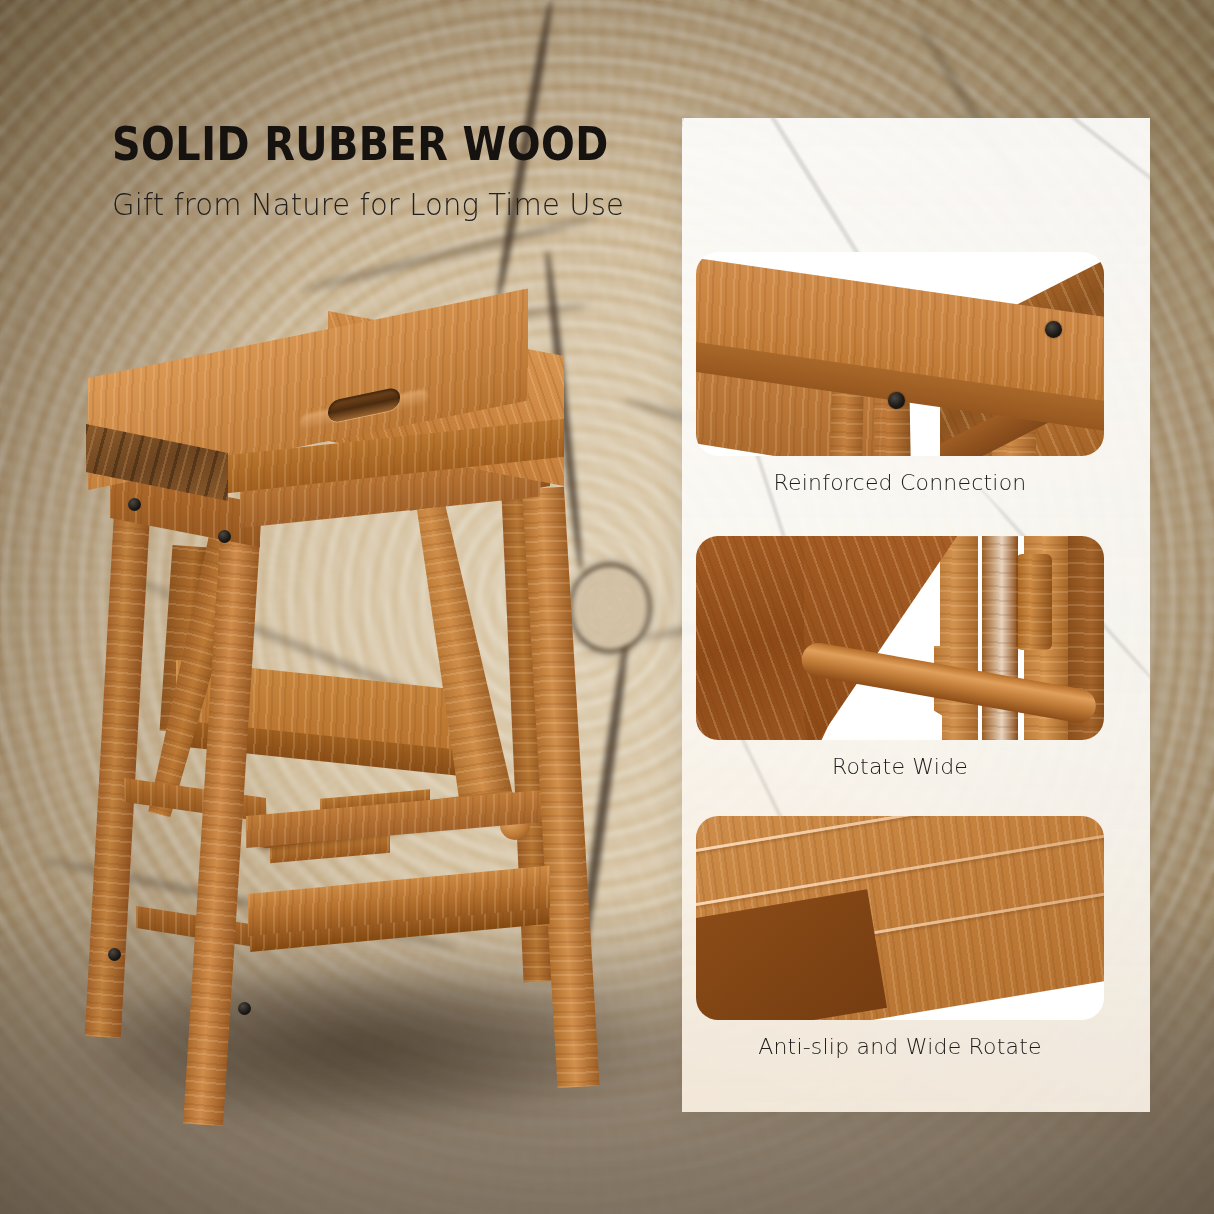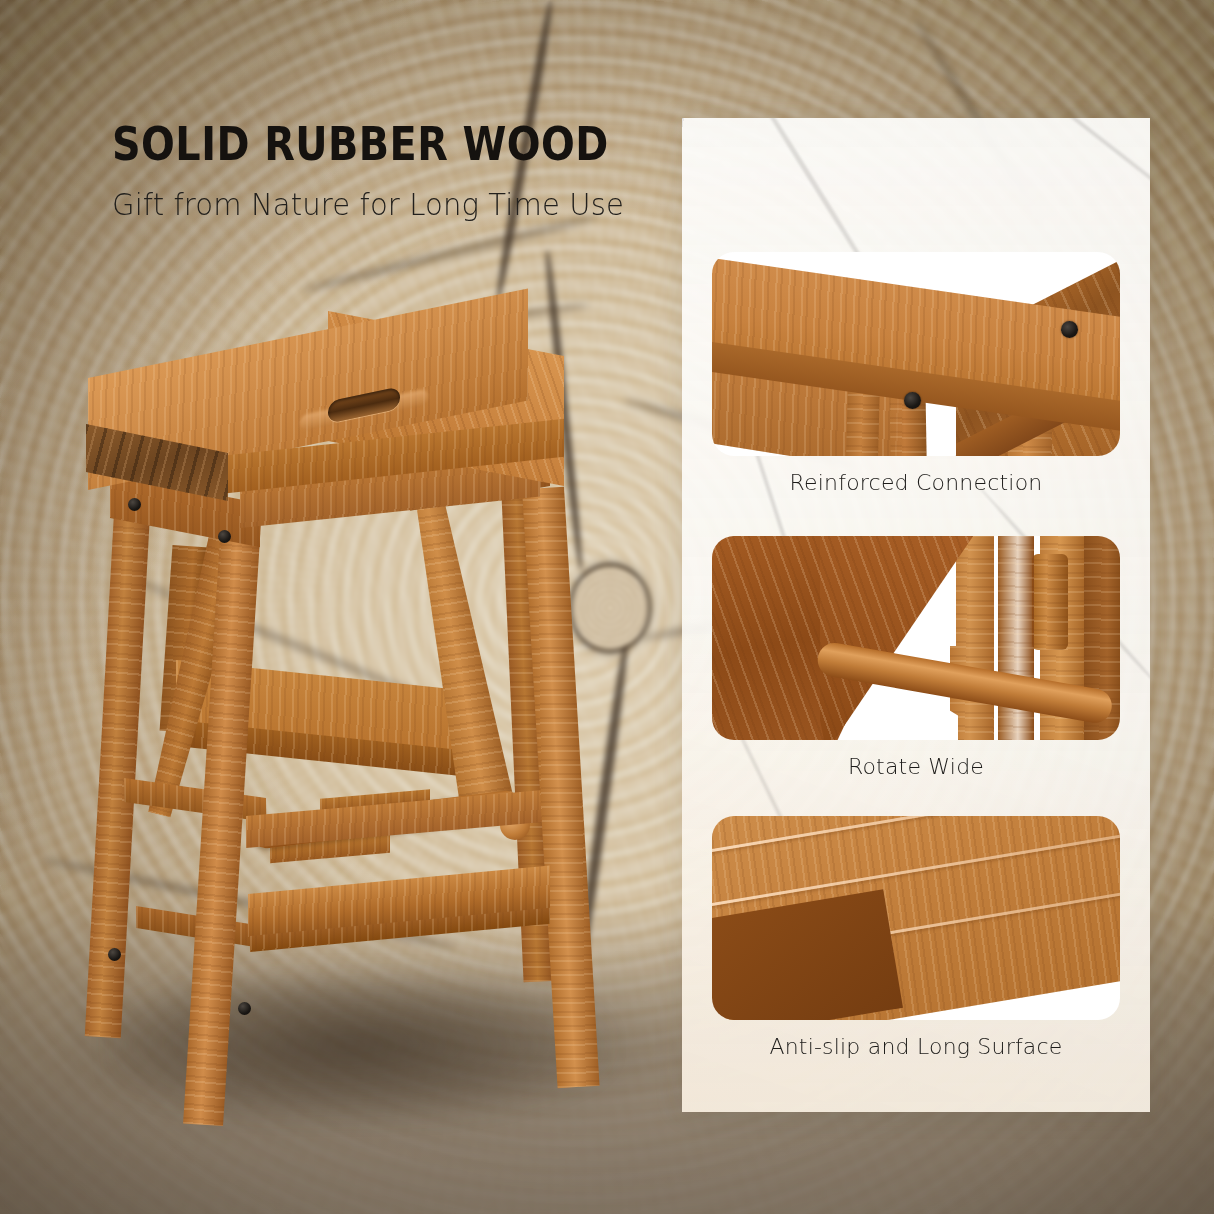--- a/index.html
+++ b/index.html
@@ -160,21 +160,21 @@
       linear-gradient(180deg, rgba(255,255,255,.55), rgba(244,240,234,.35));
     filter:blur(.6px);
   }
   .panel-vein{ position:absolute; background:#b9b6b3; opacity:.45; filter:blur(1.2px); border-radius:50%; }
   .panel-warm{
     position:absolute; inset:0;
     background:linear-gradient(200deg, rgba(255,246,232,0) 55%, rgba(246,226,200,.42) 100%);
   }
 
   .cards{ position:absolute; inset:0; }
-  .card{ position:absolute; left:30px; width:400px; }
+  .card{ position:absolute; left:14px; width:400px; }
   .photo{
     position:relative;
     width:408px; height:204px;
     border-radius:22px;
     overflow:hidden;
     background:#ffffff;
   }
   .caption{
     position:absolute; left:0; width:408px;
     text-align:center;
@@ -647,19 +647,19 @@
         <div class="photo">
           <div class="c3-leg-a wood v"></div>
           <div class="c3-leg-b wood v"></div>
           <div class="c3-white-top"></div>
           <div class="c3-slab wood"></div>
           <div class="c3-groove" style="top:38px;"></div>
           <div class="c3-groove" style="top:92px;"></div>
           <div class="c3-groove" style="top:150px;"></div>
           <div class="c3-dark"></div>
         </div>
-        <div class="caption" style="top:218px;">Anti-slip and Long Surface</div>
+        <div class="caption" style="top:218px;">Anti-slip and Wide Rotate</div>
       </div>
 
     </div>
   </div>
 
 </div>
 
 </body></html>

